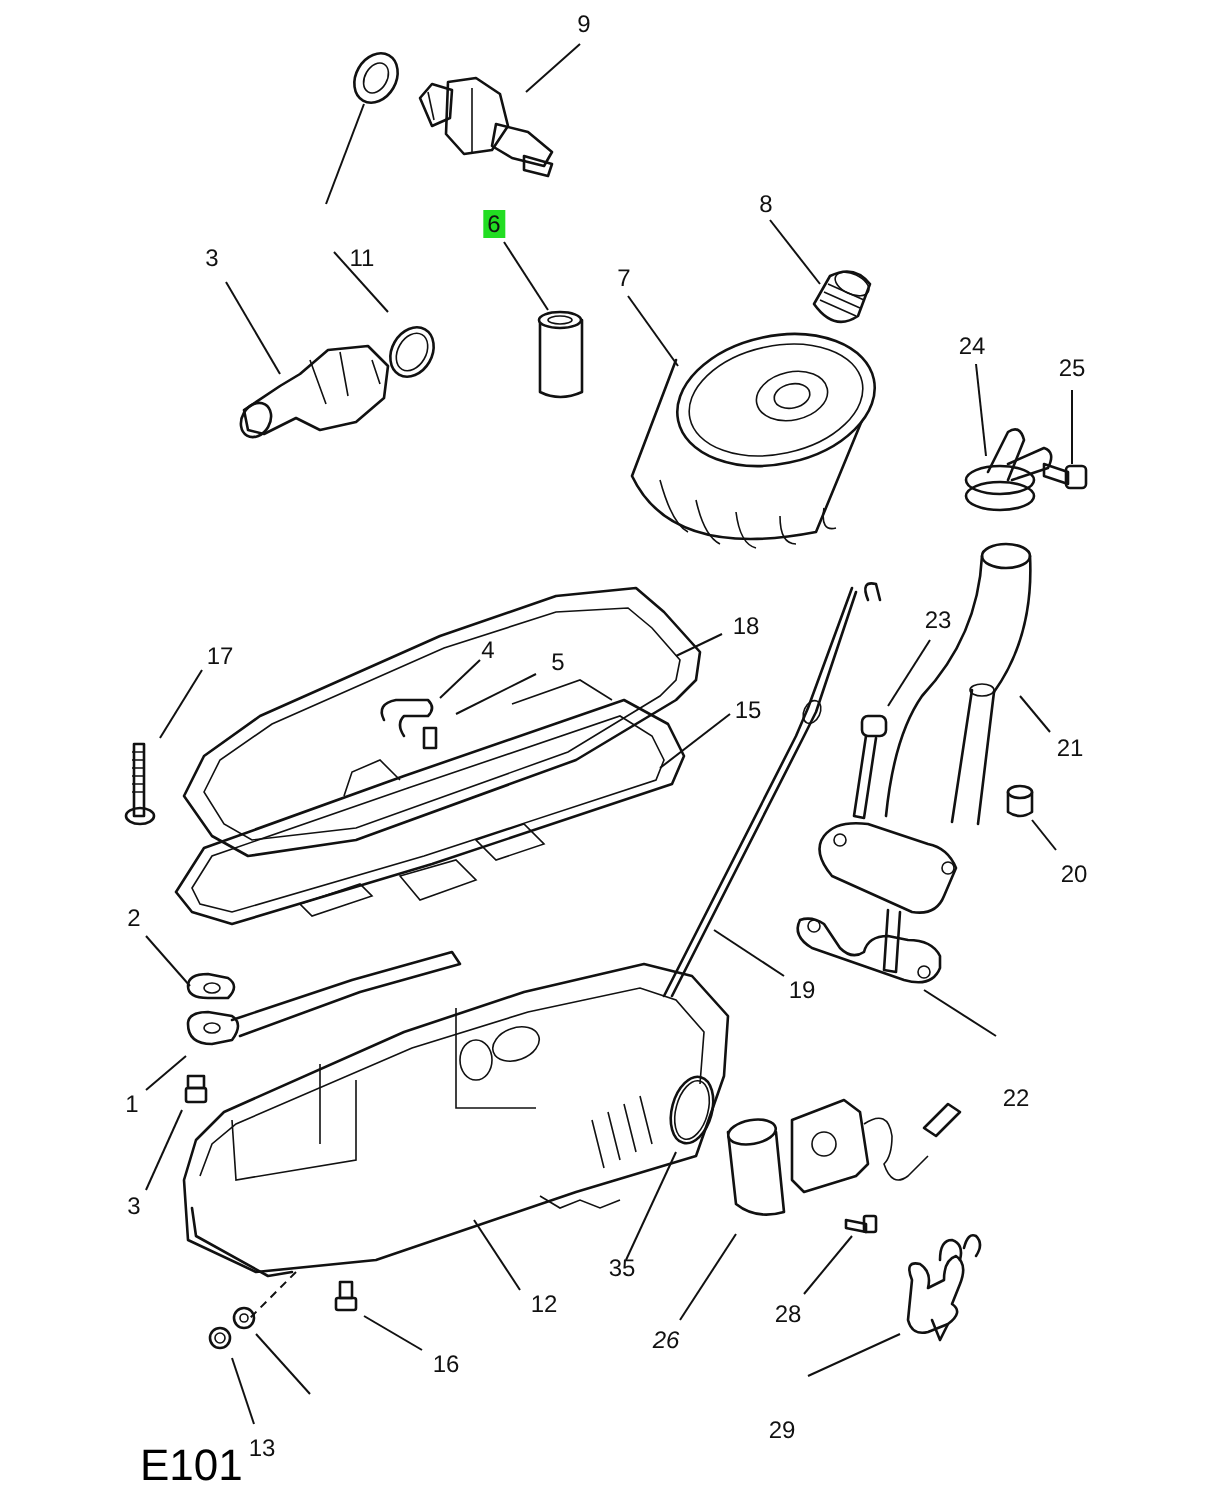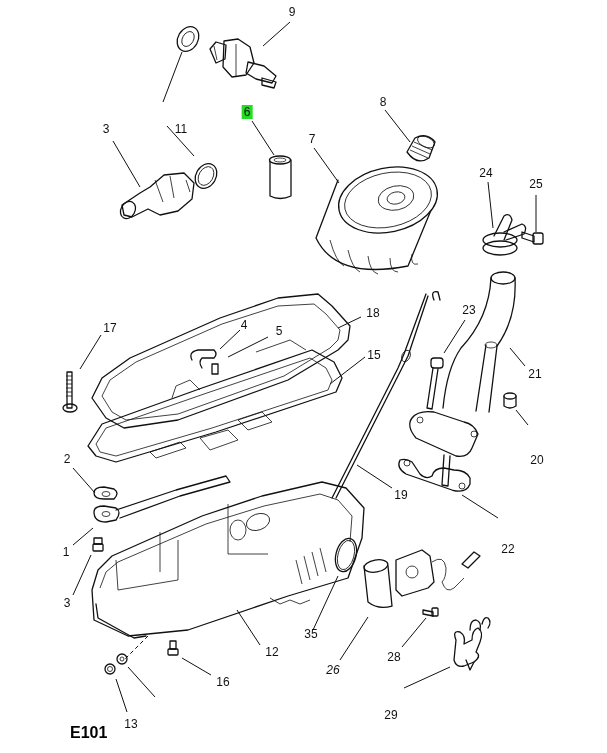--- a/index.html
+++ b/index.html
@@ -1,20 +1,20 @@
 <!DOCTYPE html>
 <html><head>
 <meta charset="utf-8">
 <style>
   html,body{margin:0;padding:0;background:#ffffff;}
   body{width:607px;height:753px;position:relative;overflow:hidden;font-family:"Liberation Sans",sans-serif;}
   #diagram{position:absolute;left:0;top:0;width:607px;height:753px;}
   .callout{position:absolute;font-size:12px;color:#111;line-height:12px;transform:translate(-50%,-50%);white-space:nowrap;cursor:pointer;}
   .callout.hl{background:#22dd22;padding:1px 2px;}
-  .code{position:absolute;left:70px;top:733px;font-size:16px;font-weight:bold;color:#000;transform:translateY(-50%);}
+  .code{position:absolute;left:70px;top:733px;font-size:22px;font-weight:normal;color:#000;transform:translateY(-50%);}
   svg .part{fill:none;stroke:#111;stroke-width:1.3;stroke-linejoin:round;stroke-linecap:round;}
   svg .thin{fill:none;stroke:#111;stroke-width:0.8;}
   svg .leader{stroke:#111;stroke-width:1;fill:none;}
   svg .dash{stroke:#111;stroke-width:1;stroke-dasharray:4 3;fill:none;}
   svg .white{fill:#fff;stroke:#111;stroke-width:1.3;}
 </style>
 </head>
 <body>
 
 <div id="diagram">
@@ -249,21 +249,21 @@
 <span class="callout" style="left:312px;top:139px;">7</span>
 <span class="callout" style="left:486px;top:173px;">24</span>
 <span class="callout" style="left:536px;top:184px;">25</span>
 <span class="callout" style="left:110px;top:328px;">17</span>
 <span class="callout" style="left:244px;top:325px;">4</span>
 <span class="callout" style="left:279px;top:331px;">5</span>
 <span class="callout" style="left:373px;top:313px;">18</span>
 <span class="callout" style="left:374px;top:355px;">15</span>
 <span class="callout" style="left:469px;top:310px;text-align:center;">23</span>
 <span class="callout" style="left:535px;top:374px;">21</span>
-<span class="callout" style="left:537px;top:460px;">20</span>
+<span class="callout" style="left:537px;top:437px;">20</span>
 <span class="callout" style="left:401px;top:495px;">19</span>
 <span class="callout" style="left:508px;top:549px;">22</span>
 <span class="callout" style="left:67px;top:459px;">2</span>
 <span class="callout" style="left:66px;top:552px;">1</span>
 <span class="callout" style="left:67px;top:603px;">3</span>
 <span class="callout" style="left:272px;top:652px;">12</span>
 <span class="callout" style="left:223px;top:682px;">16</span>
 <span class="callout" style="left:161px;top:743px;margin-top:28px;">14</span>
 <span class="callout" style="left:131px;top:724px;">13</span>
 <span class="callout" style="left:311px;top:634px;">35</span>

